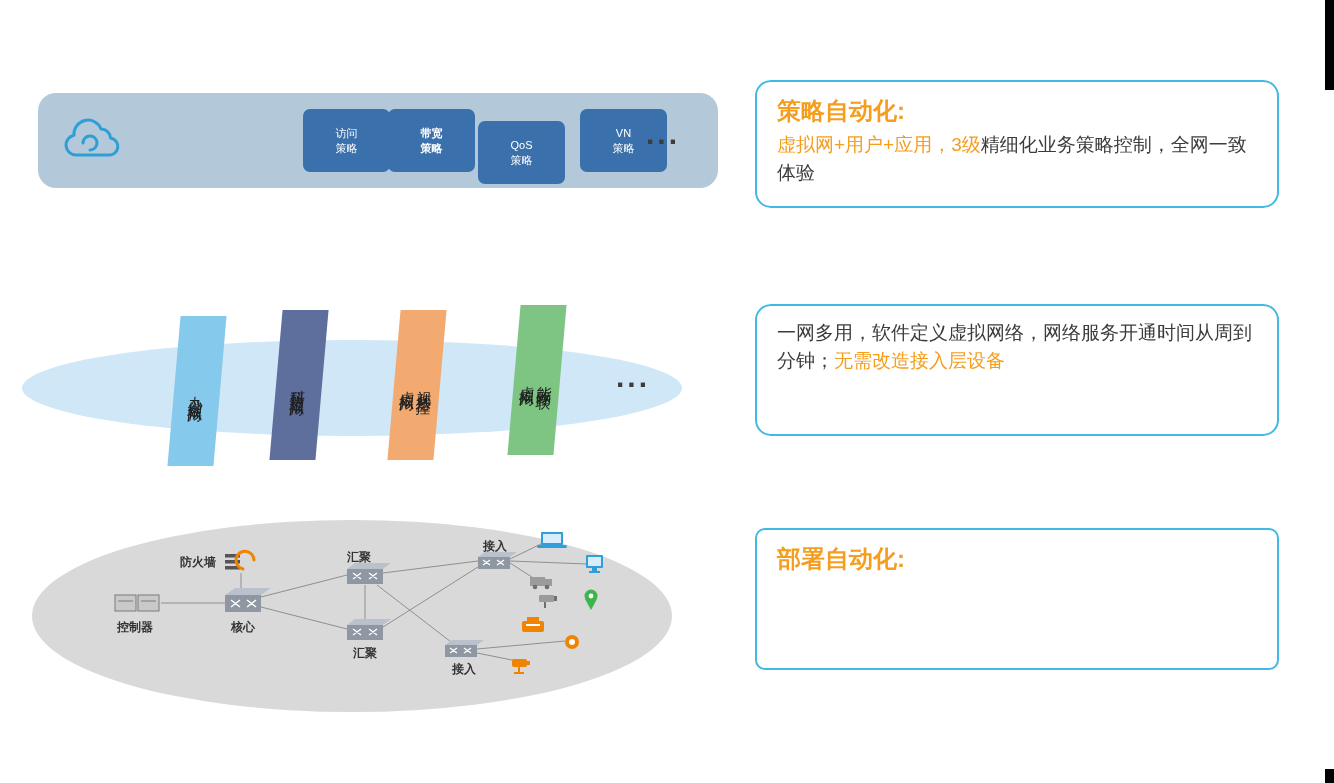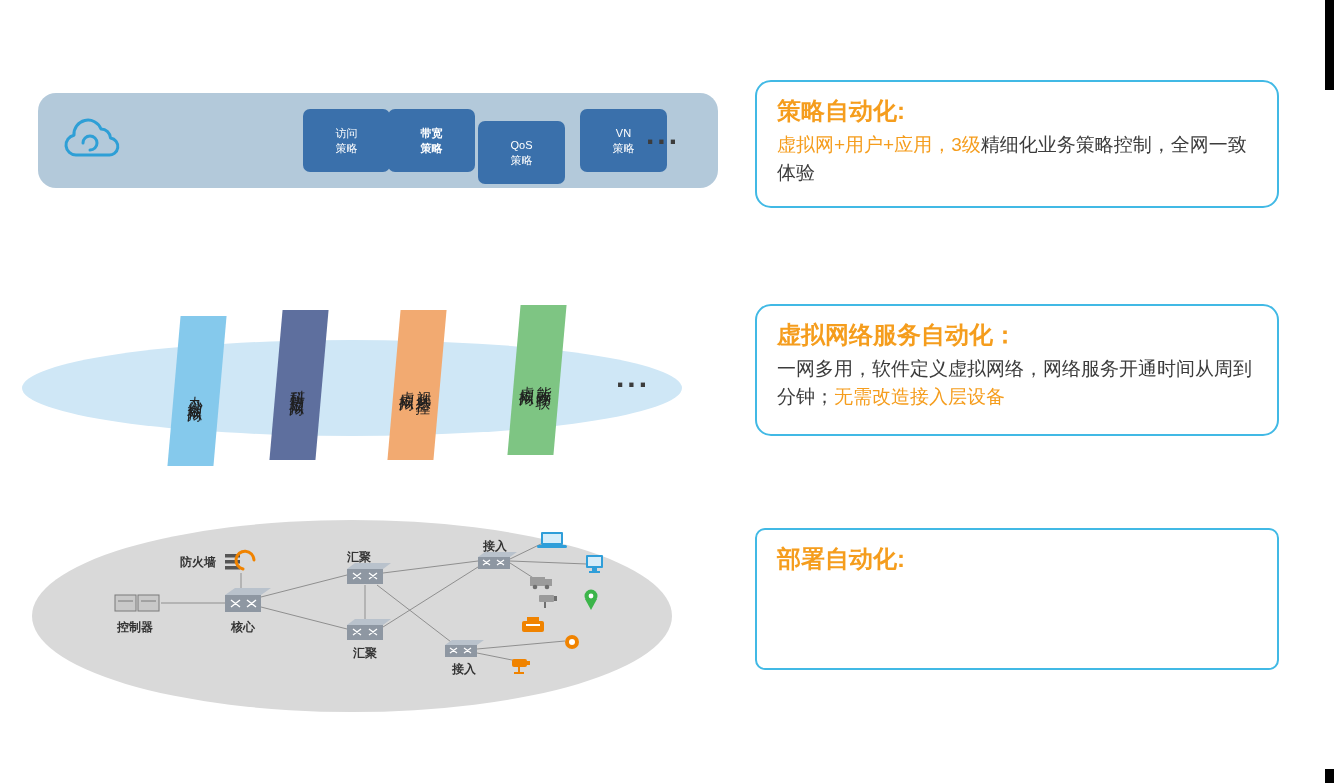--- a/index.html
+++ b/index.html
@@ -229,21 +229,20 @@
       <rect x="489" y="155" width="10" height="2" fill="#f08300"></rect>
     </g>
   </svg>
 
   <div class="callout co-1">
     <div class="callout-title">策略自动化:</div>
     <div class="callout-body"><span class="tone-orange">虚拟网+用户+应用，3级</span><span class="tone-dark">精细化业务策略控制，全网一致体验</span></div>
   </div>
 
   <div class="callout co-2">
-    <div class="callout-title">虚拟网络服务自动化：</div>
     <div class="callout-body"><span class="tone-dark">一网多用，软件定义虚拟网络，网络服务开通时间从周到分钟；</span><span class="tone-orange">无需改造接入层设备</span></div>
   </div>
 
   <div class="callout co-3">
     <div class="callout-title">部署自动化:</div>
   </div>
 
 </div>
 
 </body></html>

